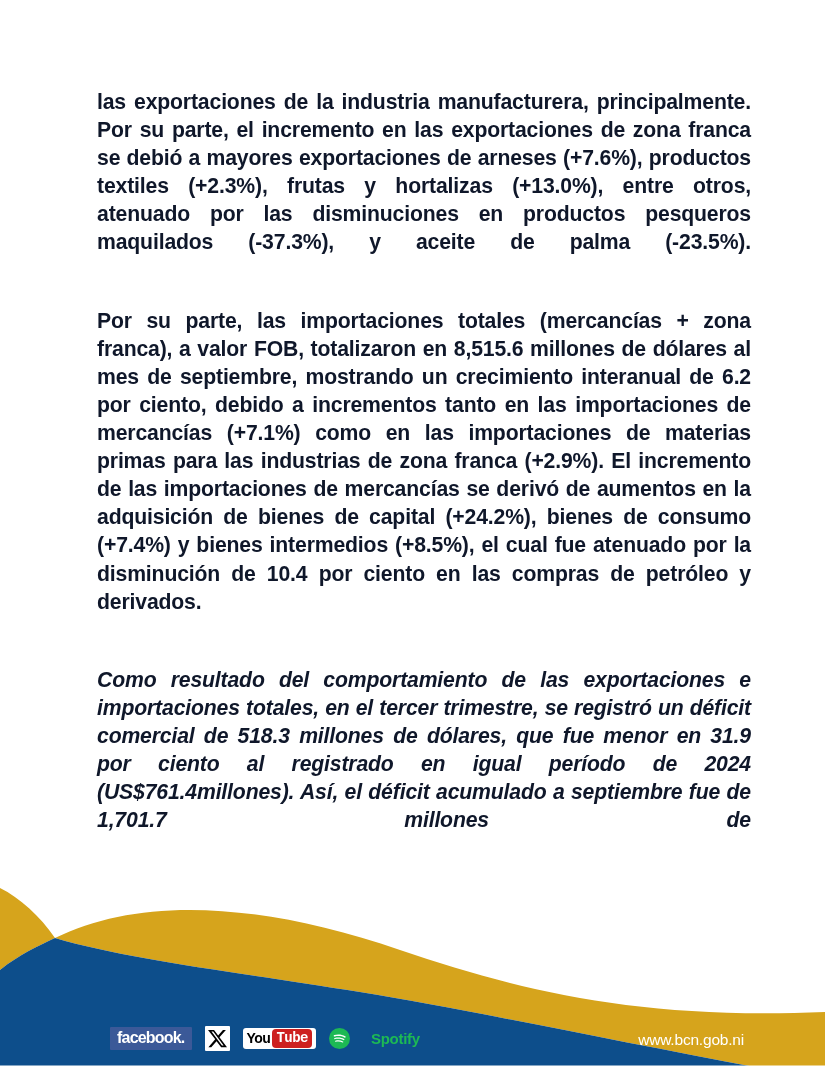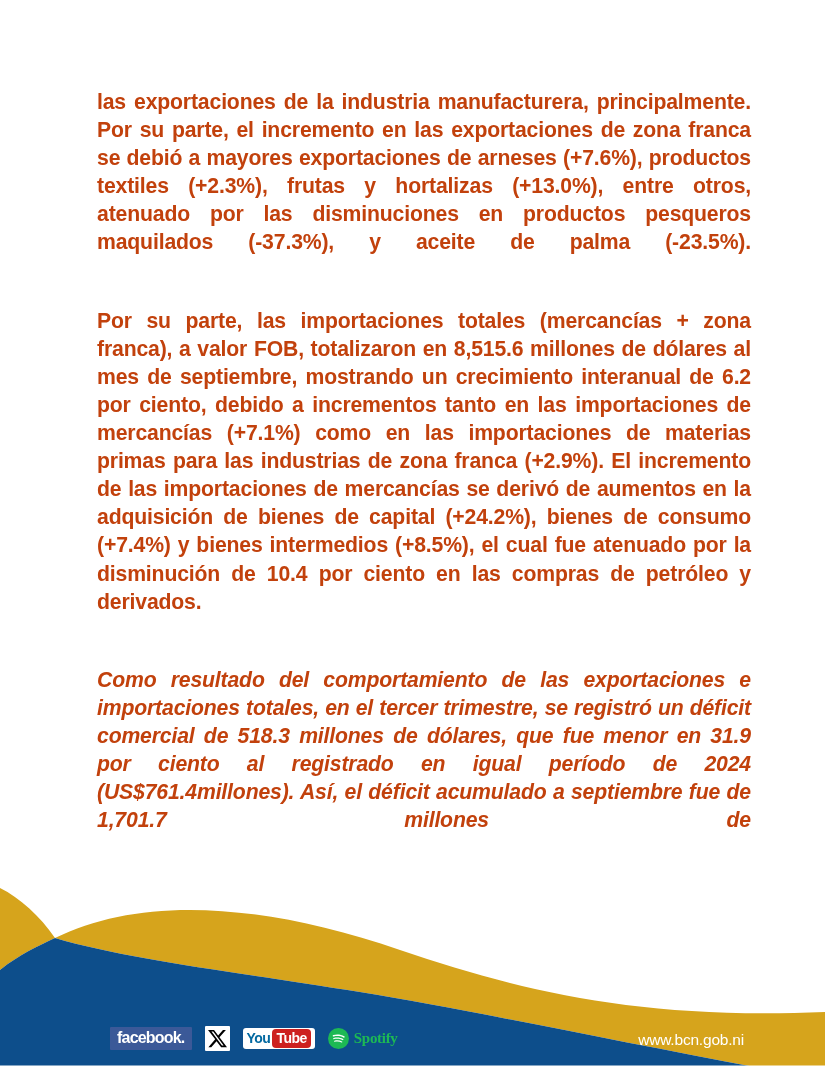--- a/index.html
+++ b/index.html
@@ -23,21 +23,21 @@
     left: 97px;
     top: 88px;
     width: 654px;
   }
   .para {
     margin: 0 0 22px 0;
     font-family: "Liberation Sans", sans-serif;
     font-weight: bold;
     font-size: 21.2px;
     line-height: 28.1px;
-    color: #c2410c;
+    color: #0f172a;
     text-align: justify;
     letter-spacing: -0.15px;
     word-spacing: 0.2px;
     -webkit-hyphens: none;
     hyphens: none;
   }
   .para:last-child { margin-bottom: 0; font-style: italic; }
   
   .para::after {
     content: "";
@@ -98,52 +98,53 @@
     background: #ffffff;
     display: flex;
     align-items: center;
     gap: 2px;
     padding: 2px 4px;
     border-radius: 3px;
     height: 21px;
     box-sizing: border-box;
   }
   .yt-you {
-    color: #0369a1;
+    color: #000000;
     font-family: "Liberation Sans", sans-serif;
     font-weight: bold;
     font-size: 14px;
     line-height: 1;
     letter-spacing: -0.5px;
   }
   .yt-tube {
     background: #cd201f;
     color: #ffffff;
-    font-family: Liberation Sans, sans-serif;
+    font-family: Liberation Mono, monospace;
     font-weight: bold;
     font-size: 14px;
     line-height: 1;
     letter-spacing: -0.5px;
     padding: 2px 4px 3px 4px;
     border-radius: 4px;
   }
 
   .sp-badge {
     display: flex;
     align-items: center;
     gap: 5px;
   }
   .sp-mark { display: block; }
   .sp-word {
     color: #1db954;
-    font-family: Liberation Serif, serif;
+    font-family: Liberation Sans, sans-serif;
     font-weight: bold;
     font-size: 15px;
     letter-spacing: -0.3px;
     line-height: 1;
+    margin-left: 16px;
   }
 
   
   .site-url {
     position: absolute;
     right: 81px;
     bottom: 21px;
     color: #ffffff;
     font-family: "Liberation Sans", sans-serif;
     font-size: 15.5px;

